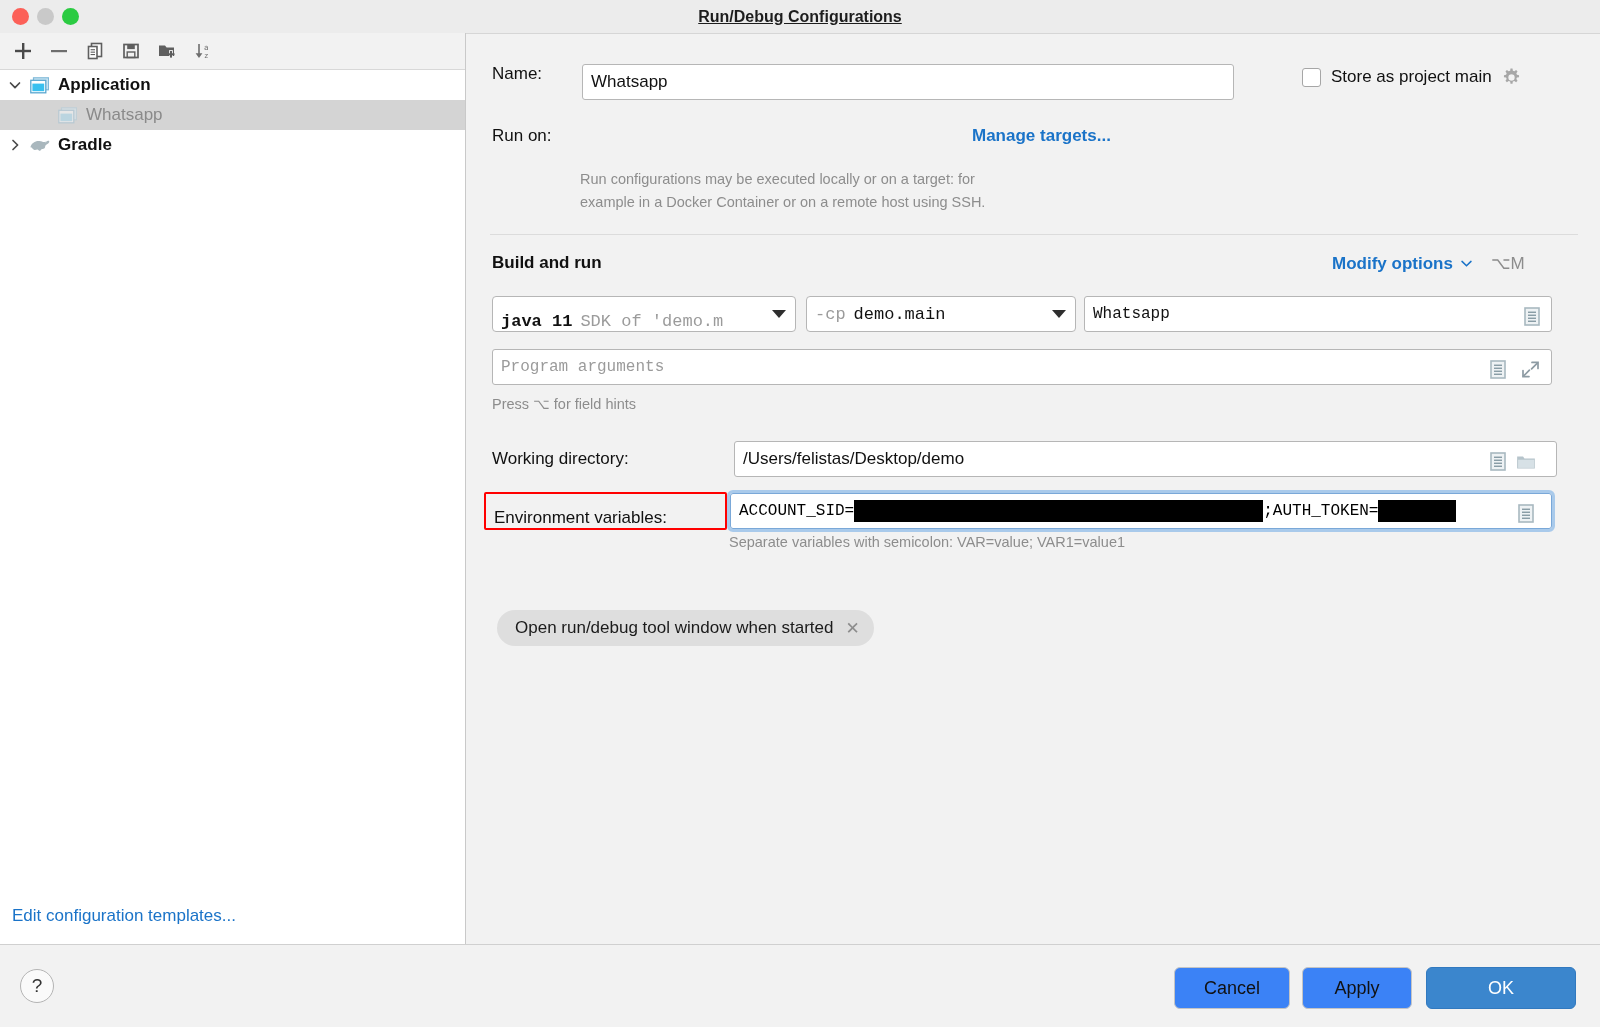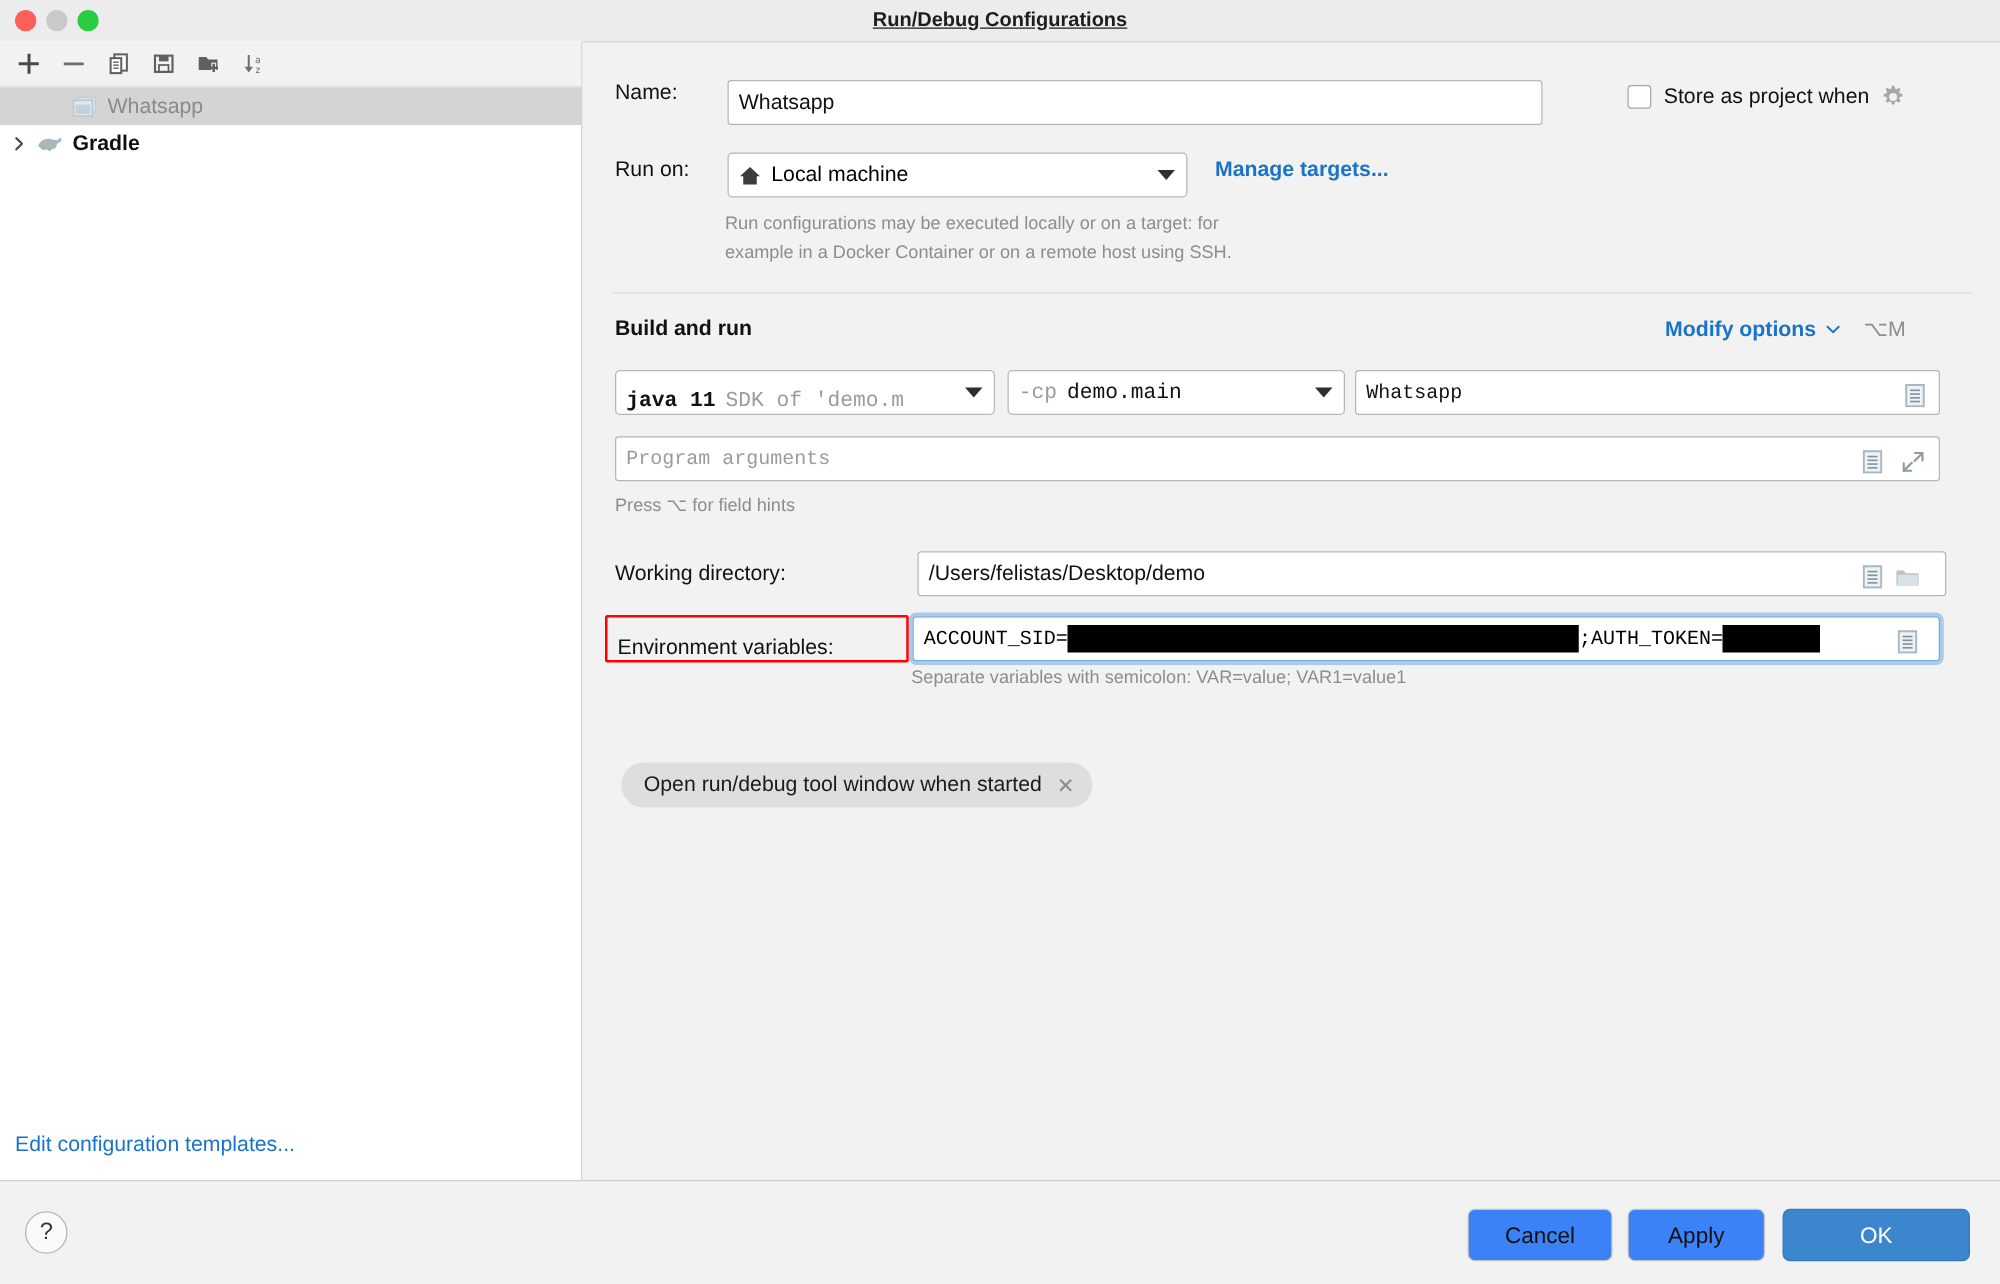--- a/index.html
+++ b/index.html
@@ -206,20 +206,35 @@
         <rect x="5.2" y="3" width="1.6" height="11" fill="#6e6e6e"></rect>
         <path d="M6 17 L2.6 12.3 L9.4 12.3 Z" fill="#6e6e6e"></path>
         <text x="11" y="9" font-size="7.5" fill="#6e6e6e" font-family="monospace">a</text>
         <text x="11" y="17" font-size="7.5" fill="#6e6e6e" font-family="monospace">z</text>
       </svg>
     </div>
   </div>
 
   <div class="tree">
 
+    <div class="tree-row level0">
+      <span class="twisty">
+        <svg width="14" height="14" viewBox="0 0 14 14">
+            <path d="M2.5 5 L7 9.6 L11.5 5" fill="none" stroke="#4a4a4a" stroke-width="1.7" stroke-linecap="round" stroke-linejoin="round"></path>
+          </svg>
+      </span>
+      <span class="tree-icon">
+        <svg width="19" height="17" viewBox="0 0 19 17">
+          <rect x="3.5" y="0.8" width="15" height="12" fill="#cfe8f5" stroke="#7fb8d8" stroke-width="1.2"></rect>
+          <rect x="0.8" y="3.3" width="15" height="12.5" fill="#ffffff" stroke="#5aa7d0" stroke-width="1.3"></rect>
+          <rect x="2.4" y="6.6" width="11.8" height="7.6" fill="#39c0ef"></rect>
+        </svg>
+      </span>
+      <span>Application</span>
+    </div>
 
     <div class="tree-row child selected">
       <span class="tree-icon">
         <svg width="19" height="17" viewBox="0 0 19 17" opacity="0.45">
           <rect x="3.5" y="0.8" width="15" height="12" fill="#dbeef8" stroke="#a8c9da" stroke-width="1.2"></rect>
           <rect x="0.8" y="3.3" width="15" height="12.5" fill="#ffffff" stroke="#97bdd2" stroke-width="1.3"></rect>
           <rect x="2.4" y="6.6" width="11.8" height="7.6" fill="#9fd8ef"></rect>
         </svg>
       </span>
       <span>Whatsapp</span>
@@ -248,42 +263,33 @@
 
   <div class="row" style="top:30px; left:26px;">
     <span class="lbl" style="width:92px;">Name:</span>
   </div>
   <div class="textfield" style="position:absolute; top:30px; left:116px; width:652px; height:36px;">
     <span>Whatsapp</span>
   </div>
 
   <div class="row" style="top:33px; left:836px;">
     <span class="checkbox-sq"></span>
-    <span class="lbl" style="margin-left:10px;">Store as project when</span>
+    <span class="lbl" style="margin-left:10px;">Store as project main</span>
     <span style="margin-left:10px; display:flex;">
       <svg width="19" height="19" viewBox="0 0 19 19">
         <path d="M9.5 6.1a3.4 3.4 0 1 0 0 6.8 3.4 3.4 0 0 0 0-6.8zm0 5.1a1.7 1.7 0 1 1 0-3.4 1.7 1.7 0 0 1 0 3.4z" fill="#9a9a9a"></path>
         <path d="M8.5 0.6h2l.35 2.1 1.5.62 1.75-1.2 1.42 1.42-1.2 1.75.62 1.5 2.1.35v2l-2.1.35-.62 1.5 1.2 1.75-1.42 1.42-1.75-1.2-1.5.62-.35 2.1h-2l-.35-2.1-1.5-.62-1.75 1.2-1.42-1.42 1.2-1.75-.62-1.5-2.1-.35v-2l2.1-.35.62-1.5-1.2-1.75 1.42-1.42 1.75 1.2 1.5-.62z" fill="#9a9a9a" opacity="0.85"></path>
         <circle cx="9.5" cy="9.5" r="3.2" fill="#f2f2f2"></circle>
       </svg>
     </span>
   </div>
 
   <div class="row" style="top:92px; left:26px;">
     <span class="lbl">Run on:</span>
   </div>
-  <div class="combo" style="position:absolute; top:88px; left:116px; width:368px;">
-    <span style="display:flex; margin-right:8px;">
-      <svg width="18" height="17" viewBox="0 0 18 17">
-        <path d="M9 1.5 L17 9 H14.4 V15.5 H3.6 V9 H1 Z" fill="#3c3c3c"></path>
-      </svg>
-    </span>
-    <span>Local machine</span>
-    <span class="caret"></span>
-  </div>
   <div style="position:absolute; top:92px; left:506px;" class="link">Manage targets...</div>
 
   <div class="hint" style="position:absolute; top:137px; left:114px;">Run configurations may be executed locally or on a target: for</div>
   <div class="hint" style="position:absolute; top:160px; left:114px;">example in a Docker Container or on a remote host using SSH.</div>
 
   <div class="divider" style="top:200px; left:24px; width:1088px;"></div>
 
   <div class="section-title" style="position:absolute; top:219px; left:26px;">Build and run</div>
 
   <div style="position:absolute; top:219px; left:866px; display:flex; align-items:center;">

